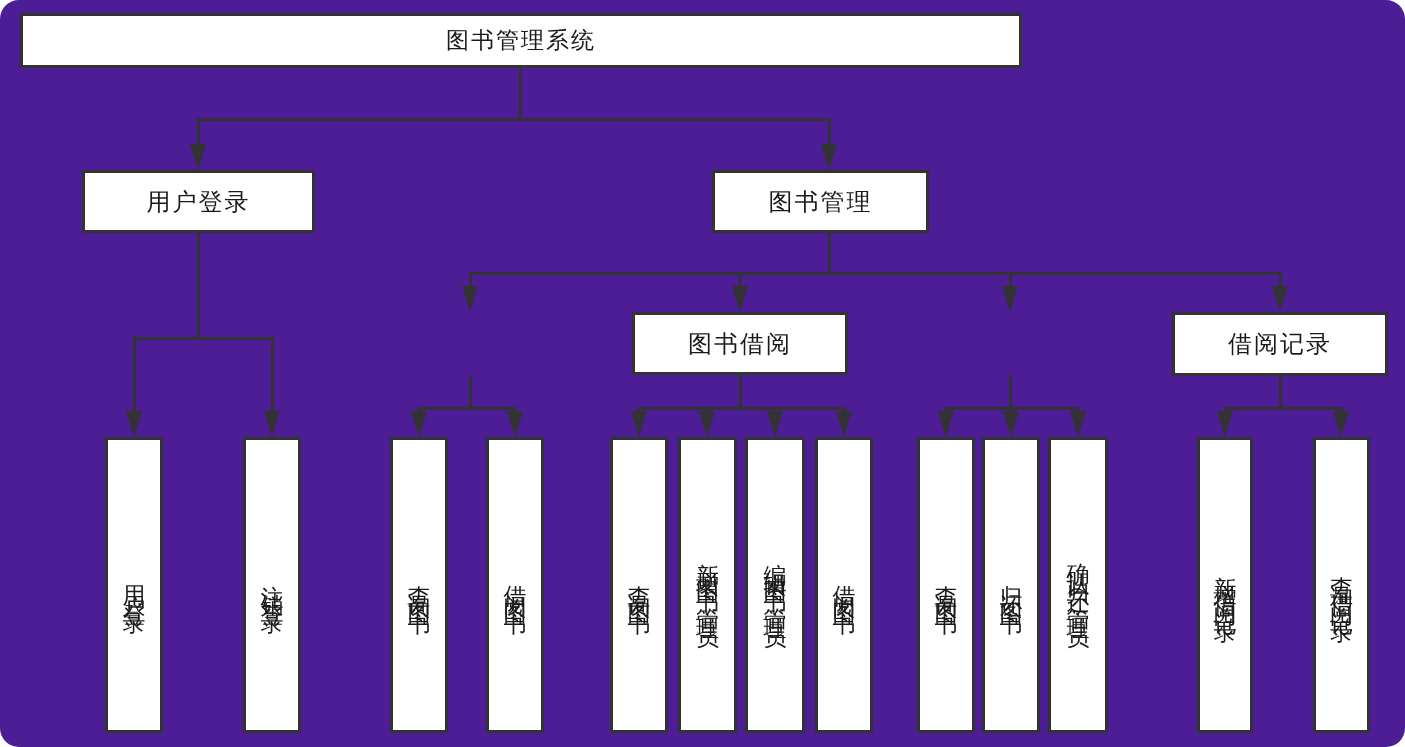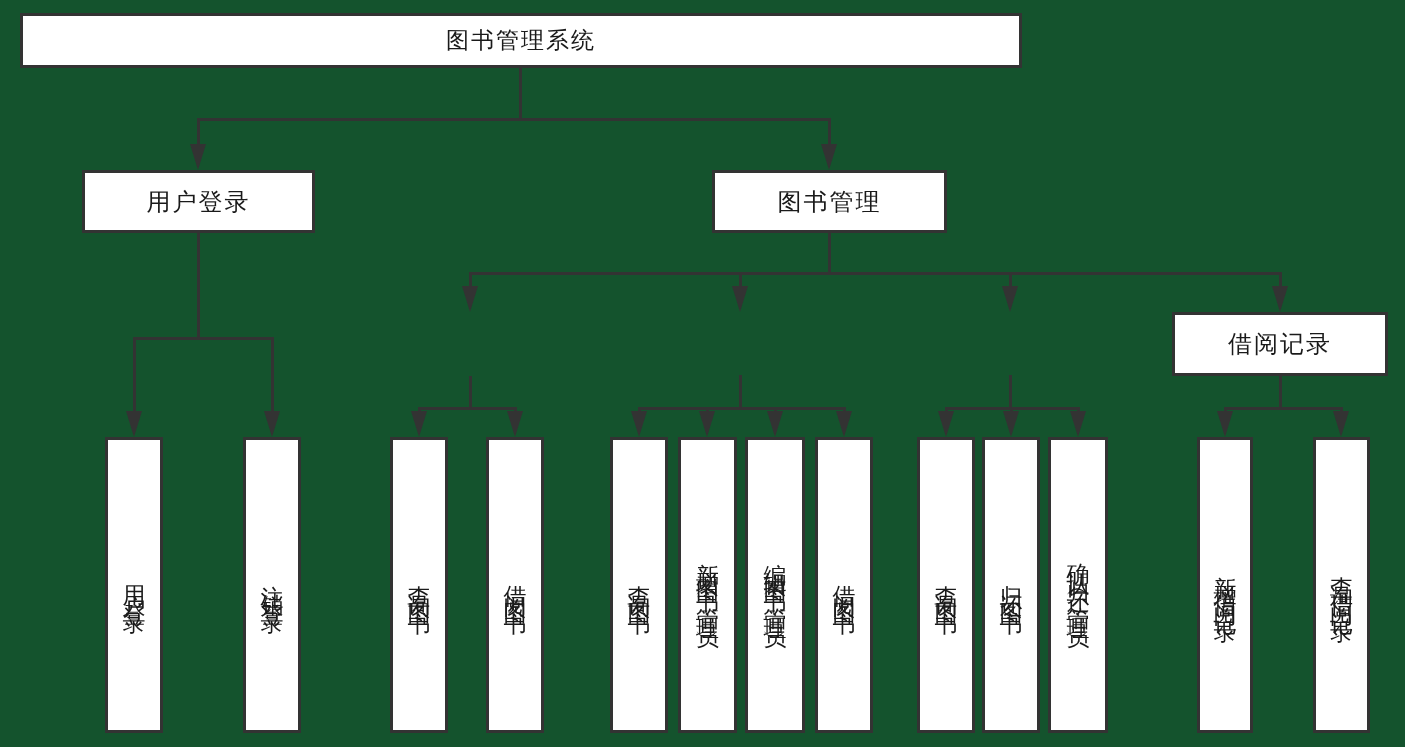--- a/index.html
+++ b/index.html
@@ -1,18 +1,18 @@
 <!DOCTYPE html>
 <html><head>
 <meta charset="utf-8">
 <style>
   * { margin:0; padding:0; box-sizing:border-box; }
   html,body { background:#fff; }
   body { font-family:"Liberation Sans","DejaVu Sans",sans-serif; }
-  .canvas { position:relative; width:1405px; height:747px; background:#14532d; overflow:hidden; }
+  .canvas { position:relative; width:1405px; height:747px; background:#4c1d95; overflow:hidden;border-radius:19px; }
 
   .node { position:absolute; border:3px solid #333333; background:#ffffff;
           display:flex; align-items:center; justify-content:center; color:#1a1a1a; }
   .h-label { font-size:24px; letter-spacing:2px; white-space:nowrap; }
   .root-label { font-size:23px; letter-spacing:2px; }
 
   .leaf { position:absolute; border:3px solid #333333; background:#ffffff;
           display:flex; align-items:center; justify-content:center; color:#1a1a1a; }
   .vtext { writing-mode:vertical-rl; text-orientation:mixed;
            font-size:23px; letter-spacing:9px; line-height:1; }
@@ -91,25 +91,28 @@
   <div class="ah" style="left:1333px; top:411px;"></div>
 
   <div class="node" style="left:20px; top:13px; width:1002px; height:55px;">
     <span class="root-label">图书管理系统</span>
   </div>
 
   <div class="node" style="left:82px; top:170px; width:233px; height:63px;">
     <span class="h-label">用户登录</span>
   </div>
 
-  <div class="node" style="left:712px; top:170px; width:235px; height:63px;">
+  <div class="node" style="left:712px; top:170px; width:217px; height:63px;">
     <span class="h-label">图书管理</span>
   </div>
 
 
+  <div class="node" style="left:632px; top:312px; width:216px; height:63px;">
+    <span class="h-label">图书借阅</span>
+  </div>
 
 
   <div class="node" style="left:1172px; top:312px; width:216px; height:64px;">
     <span class="h-label">借阅记录</span>
   </div>
 
   <div class="leaf" style="left:105px; top:437px; width:58px; height:296px;">
     <span class="vtext">用户登录</span>
   </div>
   <div class="leaf" style="left:243px; top:437px; width:58px; height:296px;">

